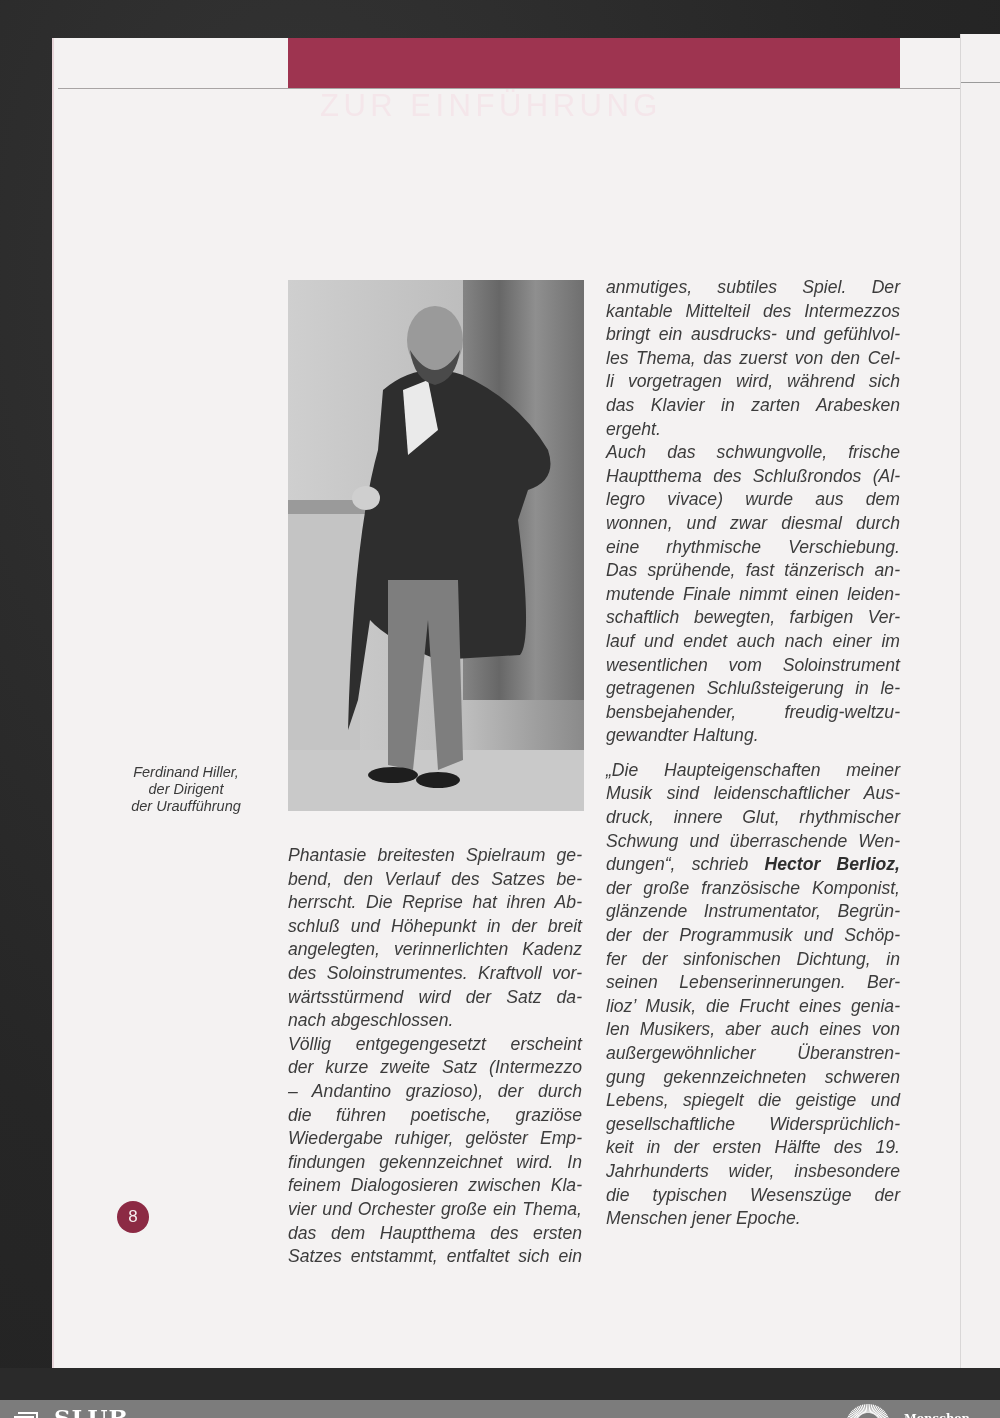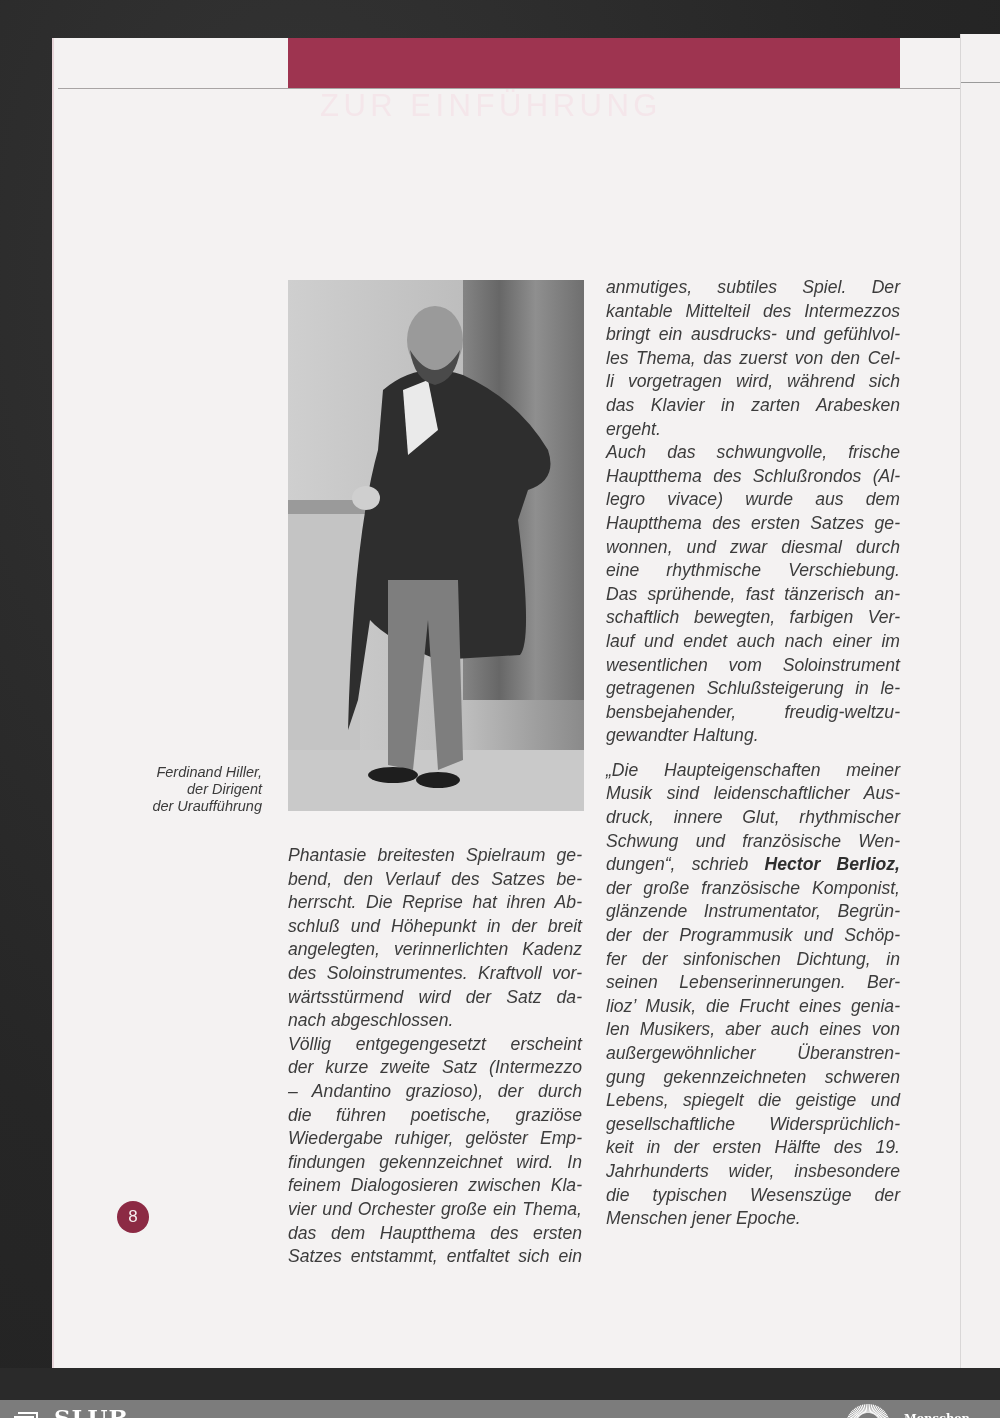--- a/index.html
+++ b/index.html
@@ -18,21 +18,21 @@
   .header-band { position: absolute; left: 288px; top: 38px; width: 612px; height: 50px;
     background: #9e3450; }
   .header-title { position: absolute; left: 320px; top: 48px; color: #f4e6ea;
     font-family: "Liberation Sans", sans-serif; font-size: 31px; letter-spacing: 4.5px; font-weight: normal; margin-top: 40px; }
   .header-rule { position: absolute; left: 58px; top: 88px; width: 902px; height: 1px; background: #a8a4a4; }
 
   .photo { position: absolute; left: 288px; top: 280px; width: 296px; height: 531px;
     background: #dcdcdc; overflow: hidden; }
   .photo svg { display: block; }
 
-  .caption { position: absolute; left: 110px; top: 764px; width: 152px; text-align: right;
+  .caption { position: absolute; left: 110px; top: 764px; width: 152px; text-align: center;
     font-family: "Liberation Sans", sans-serif; font-style: italic; font-size: 14.5px;
     line-height: 17px; color: #3a3a3a; }
 
   .col { position: absolute; font-family: "Liberation Sans", sans-serif; font-size: 17.6px;
     line-height: 23.6px; color: #3c3c3c; text-align: justify; hyphens: manual; }
   .col .line { display: block; text-align: justify; text-align-last: justify; white-space: nowrap; overflow: visible; font-style: italic; }
   .col .line.last { text-align-last: left; }
   .col-left { left: 288px; top: 844px; width: 294px; }
   .col-right { left: 606px; top: 276px; width: 294px; }
   .bold { font-weight: bold; color: #2e2e2e; }
@@ -127,37 +127,37 @@
   <span class="line">kantable Mittelteil des Intermezzos</span>
   <span class="line">bringt ein ausdrucks- und gefühlvol-</span>
   <span class="line">les Thema, das zuerst von den Cel-</span>
   <span class="line">li vorgetragen wird, während sich</span>
   <span class="line">das Klavier in zarten Arabesken</span>
   <span class="line last">ergeht.</span>
 
   <span class="line">Auch das schwungvolle, frische</span>
   <span class="line">Hauptthema des Schlußrondos (Al-</span>
   <span class="line">legro vivace) wurde aus dem</span>
-  <span class="line">Hauptthema des ersten Satzes ge-</span>
   <span class="line">wonnen, und zwar diesmal durch</span>
   <span class="line">eine rhythmische Verschiebung.</span>
   <span class="line">Das sprühende, fast tänzerisch an-</span>
+  <span class="line">mutende Finale nimmt einen leiden-</span>
   <span class="line">schaftlich bewegten, farbigen Ver-</span>
   <span class="line">lauf und endet auch nach einer im</span>
   <span class="line">wesentlichen vom Soloinstrument</span>
   <span class="line">getragenen Schlußsteigerung in le-</span>
   <span class="line">bensbejahender, freudig-weltzu-</span>
   <span class="line last">gewandter Haltung.</span>
 
   <div style="height:11px"></div>
 
   <span class="line">„Die Haupteigenschaften meiner</span>
   <span class="line">Musik sind leidenschaftlicher Aus-</span>
   <span class="line">druck, innere Glut, rhythmischer</span>
-  <span class="line">Schwung und französische Wen-</span>
+  <span class="line">Schwung und überraschende Wen-</span>
   <span class="line"><span>dungen“, schrieb </span><span class="bold">Hector Berlioz,</span></span>
   <span class="line">der große französische Komponist,</span>
   <span class="line">glänzende Instrumentator, Begrün-</span>
   <span class="line">der der Programmusik und Schöp-</span>
   <span class="line">fer der sinfonischen Dichtung, in</span>
   <span class="line">seinen Lebenserinnerungen. Ber-</span>
   <span class="line">lioz’ Musik, die Frucht eines genia-</span>
   <span class="line">len Musikers, aber auch eines von</span>
   <span class="line">außergewöhnlicher Überanstren-</span>
   <span class="line">gung gekennzeichneten schweren</span>

